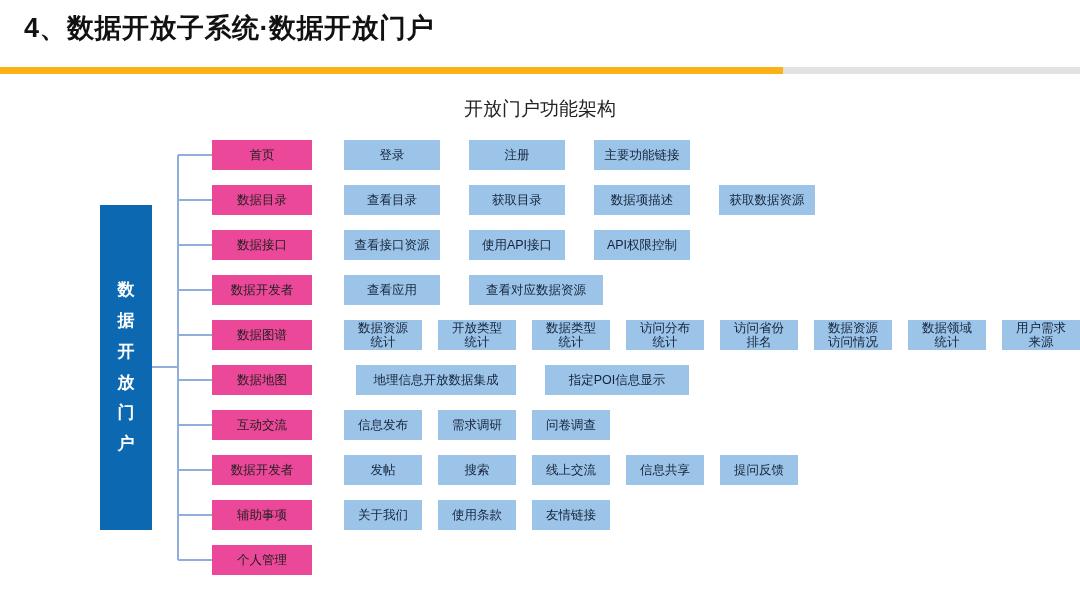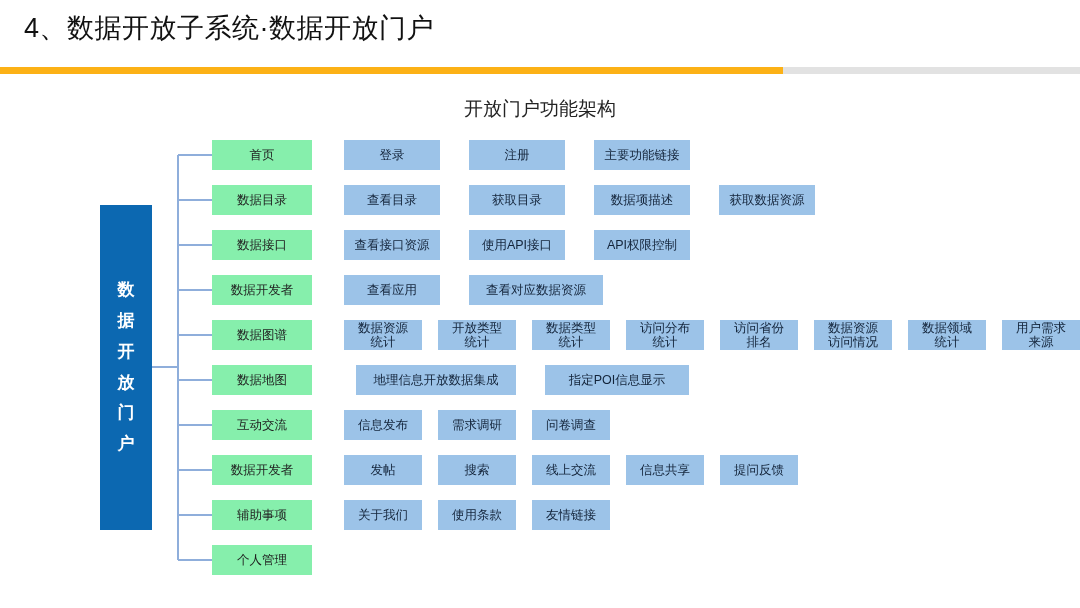--- a/index.html
+++ b/index.html
@@ -16,21 +16,21 @@
     font-family: "Liberation Sans", "DejaVu Sans", sans-serif;
     color: #1a1a1a;
   }
 
   
   #slide-title {
     position: absolute;
     left: 24px;
     top: 10px;
     font-size: 27px;
-    font-weight: normal;
+    font-weight: bold;
     letter-spacing: 0.5px;
     white-space: nowrap;
     color: #111111;
   }
   #divider {
     position: absolute;
     left: 0;
     top: 67px;
     width: 1080px;
     height: 7px;
@@ -99,21 +99,21 @@
   .row {
     position: absolute;
     left: 212px;
     height: 30px;
     display: flex;
     align-items: stretch;
   }
   .cat-box {
     width: 100px;
     height: 30px;
-    background: #86efac;
+    background: #ec4899;
     color: #1f1f1f;
     font-size: 12.5px;
     display: flex;
     align-items: center;
     justify-content: center;
     flex: 0 0 auto;
     box-sizing: border-box;
   }
   .gap {
     width: 32px;

